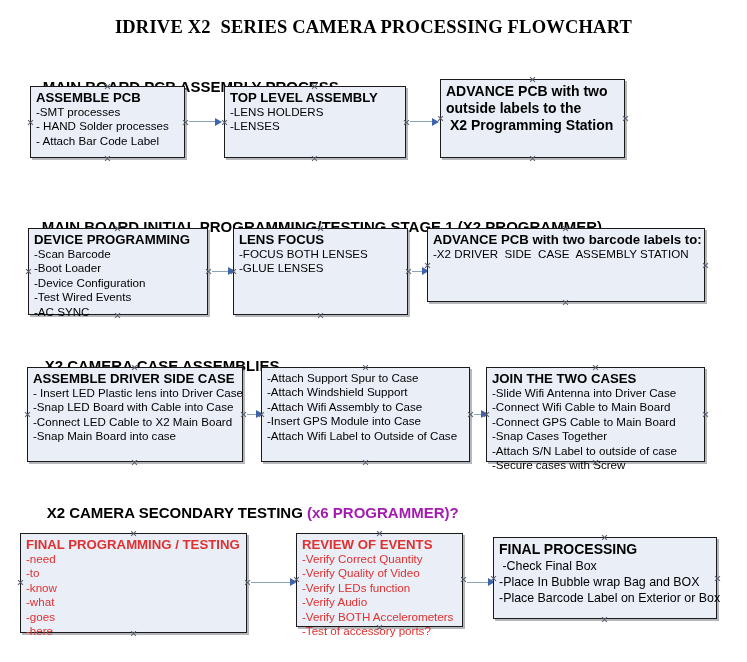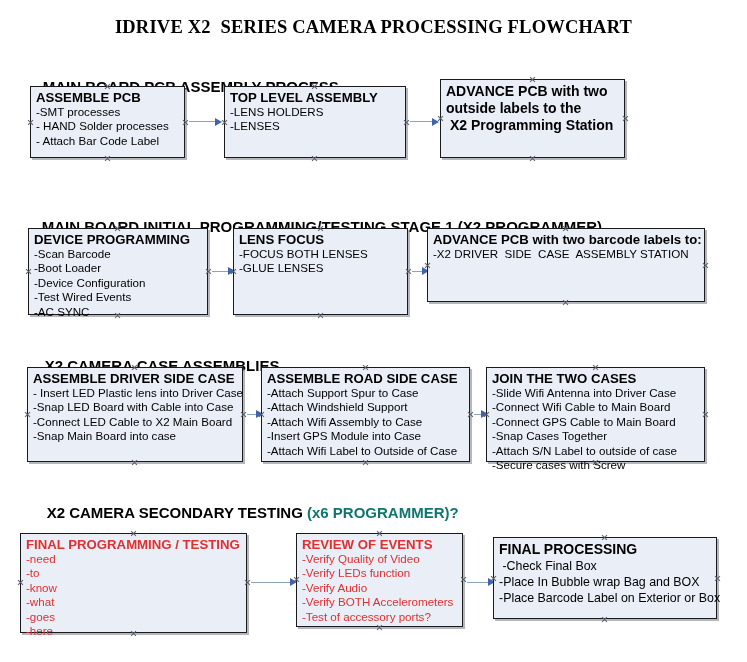--- a/index.html
+++ b/index.html
@@ -32,21 +32,21 @@
     white-space: pre;
     font-family: Liberation Serif, serif;
   }
   .section-head {
     position: absolute;
     font-size: 15px;
     font-weight: bold;
     white-space: pre;
   }
   .section-head .accent {
-    color: #0f766e;
+    color: #a21caf;
     text-align: center;
   }
   .box {
     position: absolute;
     background: #e9eef7;
     border: 1.4px solid #1a1a1a;
     box-sizing: border-box;
     box-shadow: 2px 2px 0 0 rgba(120,124,133,0.55);
     padding: 3px 4px 2px 5px;
     overflow: visible;
@@ -228,21 +228,20 @@
   <div class="cp" style="left:131px; top:458.5px;"></div>
   <div class="cp" style="left:23.5px; top:411px;"></div>
   <div class="cp" style="left:239.5px; top:411px;"></div>
 
   <div class="conn" style="left:247px; top:409.5px; width:16px;">
     <div class="shaft"></div>
     <div class="head"></div>
   </div>
 
   <div class="box" style="left:261px; top:367px; width:209px; height:95px;">
-    <div class="bx-title">ASSEMBLE ROAD SIDE CASE</div>
     <div class="bx-line">-Attach Support Spur to Case</div>
     <div class="bx-line">-Attach Windshield Support</div>
     <div class="bx-line">-Attach Wifi Assembly to Case</div>
     <div class="bx-line">-Insert GPS Module into Case</div>
     <div class="bx-line">-Attach Wifi Label to Outside of Case</div>
   </div>
   <div class="cp" style="left:362px; top:363.5px;"></div>
   <div class="cp" style="left:362px; top:458.5px;"></div>
   <div class="cp" style="left:257.5px; top:411px;"></div>
   <div class="cp" style="left:466.5px; top:411px;"></div>
@@ -284,20 +283,21 @@
   <div class="cp" style="left:16.5px; top:579px;"></div>
   <div class="cp" style="left:243.5px; top:579px;"></div>
 
   <div class="conn" style="left:251px; top:577.5px; width:46px;">
     <div class="shaft"></div>
     <div class="head"></div>
   </div>
 
   <div class="box red" style="left:296px; top:533px; width:167px; height:94px;">
     <div class="bx-title">REVIEW OF EVENTS</div>
+    <div class="bx-line">-Verify Correct Quantity</div>
     <div class="bx-line">-Verify Quality of Video</div>
     <div class="bx-line">-Verify LEDs function</div>
     <div class="bx-line">-Verify Audio</div>
     <div class="bx-line">-Verify BOTH Accelerometers</div>
     <div class="bx-line">-Test of accessory ports?</div>
   </div>
   <div class="cp" style="left:376px; top:529.5px;"></div>
   <div class="cp" style="left:376px; top:623.5px;"></div>
   <div class="cp" style="left:292.5px; top:576px;"></div>
   <div class="cp" style="left:459.5px; top:576px;"></div>

